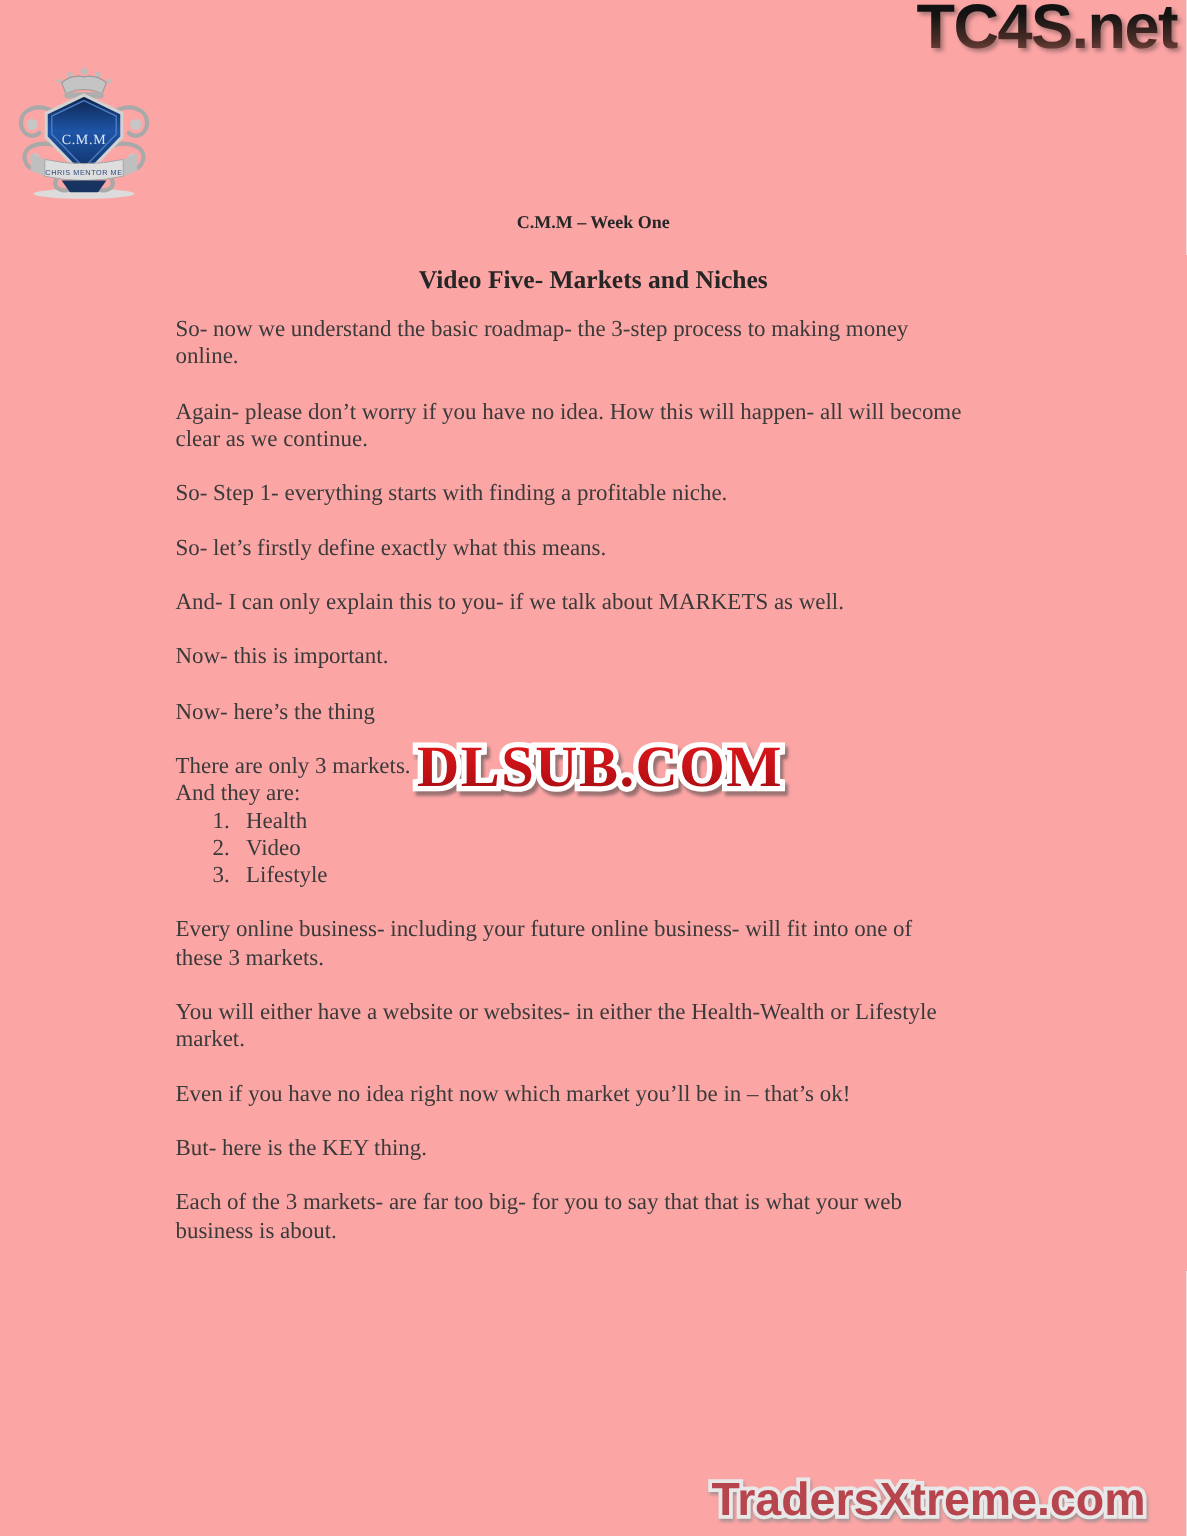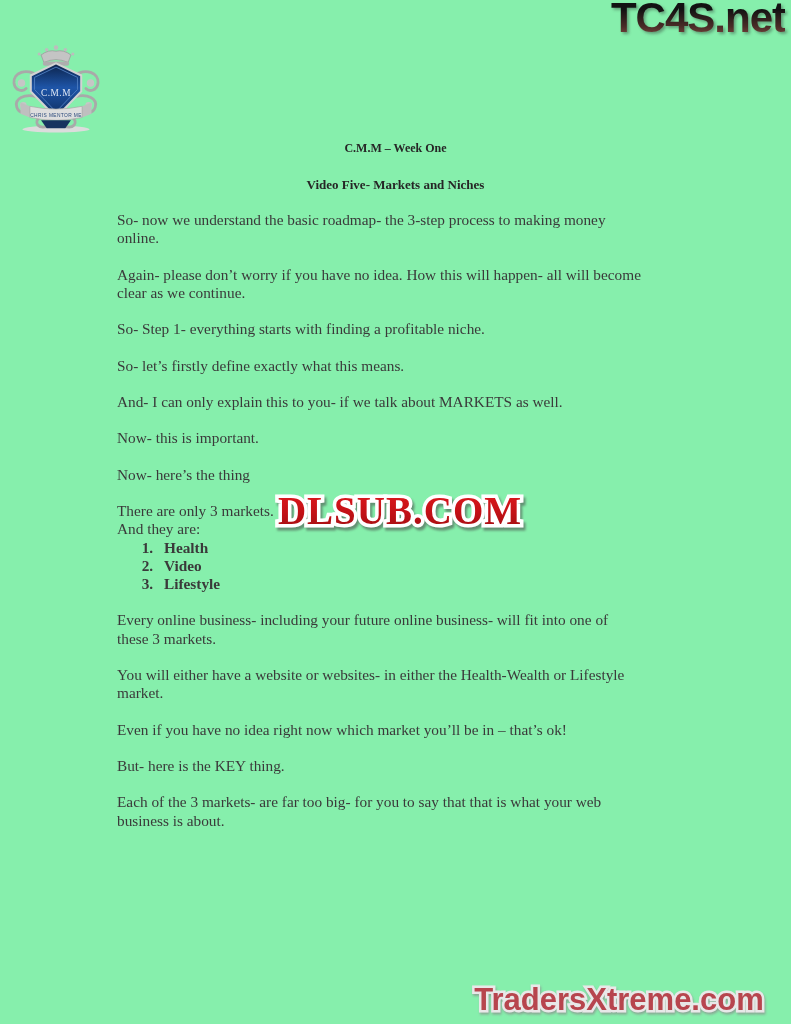--- a/index.html
+++ b/index.html
@@ -1,38 +1,38 @@
 <!DOCTYPE html>
 <html><head>
 <meta charset="utf-8">
 <style>
   html,body{margin:0;padding:0;background:#fff;}
-  .page{position:relative;width:791px;height:1024px;background:#86efac;overflow:hidden;
+  .page{position:relative;width:791px;height:1024px;background:#fca5a5;overflow:hidden;
         font-family:"Liberation Serif",serif;color:#3a3a3a;}
 
   
   .tc4s{position:absolute;top:-6px;right:6px;
         font-family:"Liberation Sans",sans-serif;font-weight:bold;font-size:42px;letter-spacing:-1px;
         background:linear-gradient(180deg,#121212 32%,#4a2c27 68%,#8a5048 95%);
         -webkit-background-clip:text;background-clip:text;color:transparent;
         filter:drop-shadow(2px 2px 1.5px rgba(40,40,40,0.40));}
   @supports not (background-clip:text){.tc4s{color:#33201c;background:none;}}
 
   .logo{position:absolute;top:42px;left:0;width:100%;text-align:left;}
 
   .title{position:absolute;top:141px;left:0;width:100%;text-align:center;
          font-size:12px;font-weight:bold;color:#262626;}
   .subtitle{position:absolute;top:177px;left:0;width:100%;text-align:center;
-            font-size:13px;font-weight:bold;color:#262626;}
+            font-size:17px;font-weight:bold;color:#262626;}
 
   .doc{position:absolute;left:117px;top:211px;width:640px;font-size:15.3px;line-height:18.2px;}
   .doc p{margin:0 0 18.2px 0;white-space:pre-line;}
   .doc p.no-gap{margin:0;}
   .doc ol{margin:0 0 18.2px 0;padding:0 0 0 40px;}
-  .doc li{line-height:18.2px;padding-left:7px;font-weight:bold;}
+  .doc li{line-height:18.2px;padding-left:7px;}
 
   .dlsub{position:absolute;left:250px;top:482px;
          filter:drop-shadow(2px 3px 1px rgba(70,70,70,0.55));}
   .traders{position:absolute;right:0px;top:974px;
          filter:drop-shadow(1px 2px 1px rgba(140,140,140,0.7));}
 </style>
 </head>
 <body>
 
 <div class="page">

